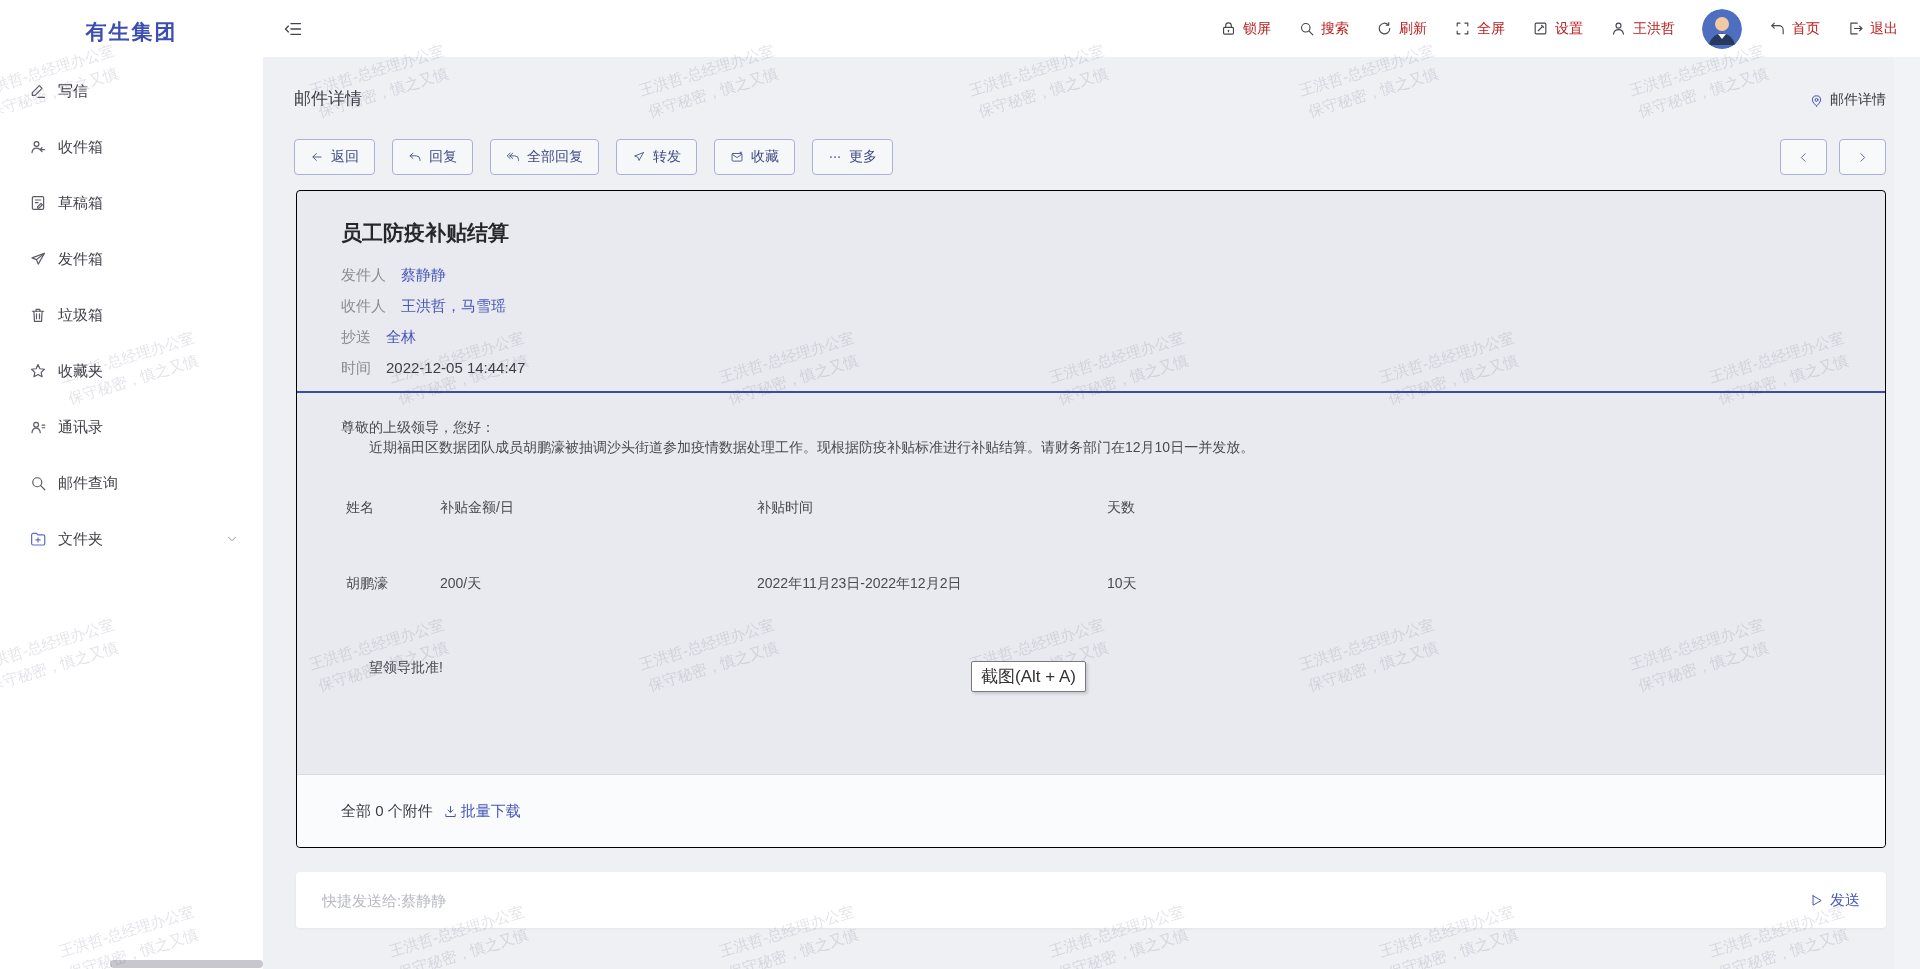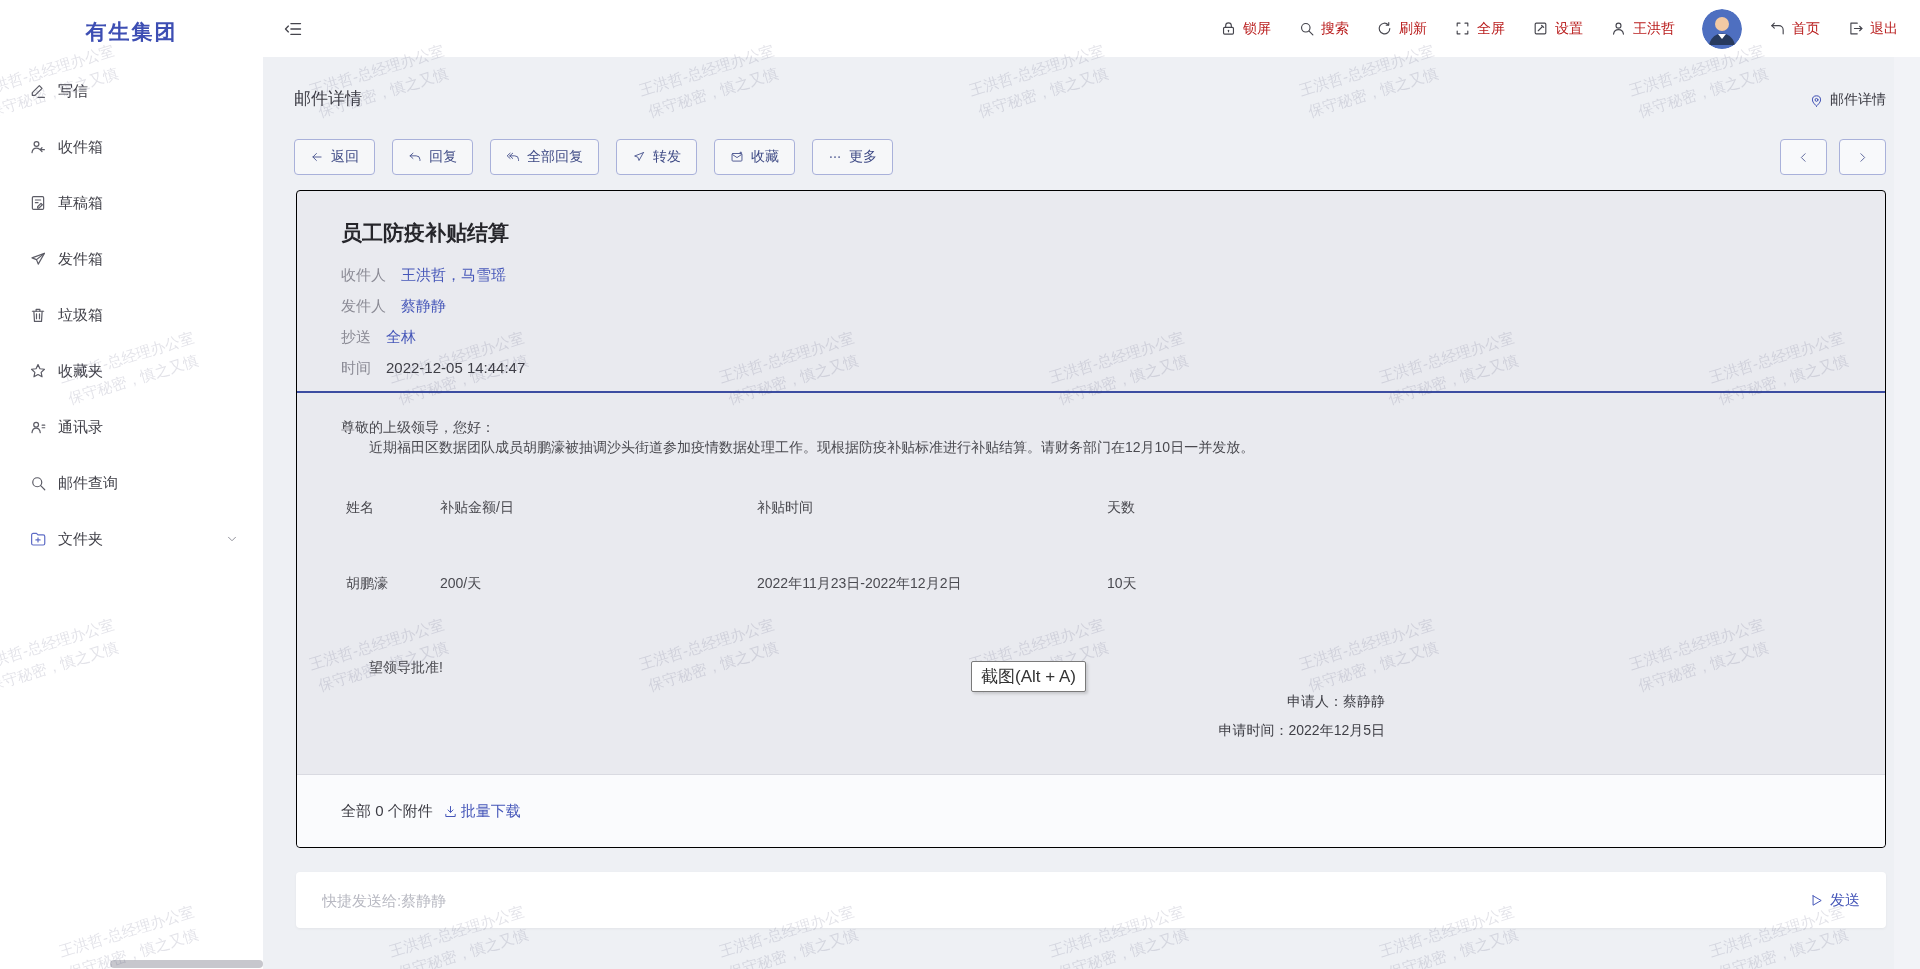--- a/index.html
+++ b/index.html
@@ -367,26 +367,26 @@
           <path d="M9 5l7 7-7 7"></path>
         </svg>
       </div>
   </div>
 
   <div class="card">
     <div class="mail-head">
       <div class="subject">员工防疫补贴结算</div>
       <div class="meta">
         <div class="meta-row">
+          <span class="meta-label">发件人</span>
+          <span class="meta-link">蔡静静</span>
+        </div>
+        <div class="meta-row">
           <span class="meta-label">收件人</span>
           <span class="meta-link">王洪哲，马雪瑶</span>
-        </div>
-        <div class="meta-row">
-          <span class="meta-label">发件人</span>
-          <span class="meta-link">蔡静静</span>
         </div>
         <div class="meta-row">
           <span class="meta-label">抄送</span>
           <span class="meta-link">全林</span>
         </div>
         <div class="meta-row">
           <span class="meta-label">时间</span>
           <span class="meta-time">2022-12-05 14:44:47</span>
         </div>
       </div>
@@ -407,24 +407,20 @@
         <div class="tr">
           <div class="td c1">胡鹏濠</div>
           <div class="td c2">200/天</div>
           <div class="td c3">2022年11月23日-2022年12月2日</div>
           <div class="td c4">10天</div>
         </div>
       </div>
 
       <div class="closing">望领导批准!</div>
 
-      <div class="apply">
-        <div><span>申请人：</span><span>蔡静静</span></div>
-        <div><span>申请时间：</span><span>2022年12月5日</span></div>
-      </div>
     </div>
 
     <div class="attachments">
       <span>
         <span>全部</span>
         <span>0</span>
         <span>个附件</span>
       </span>
       <span class="att-link">
         <span>

